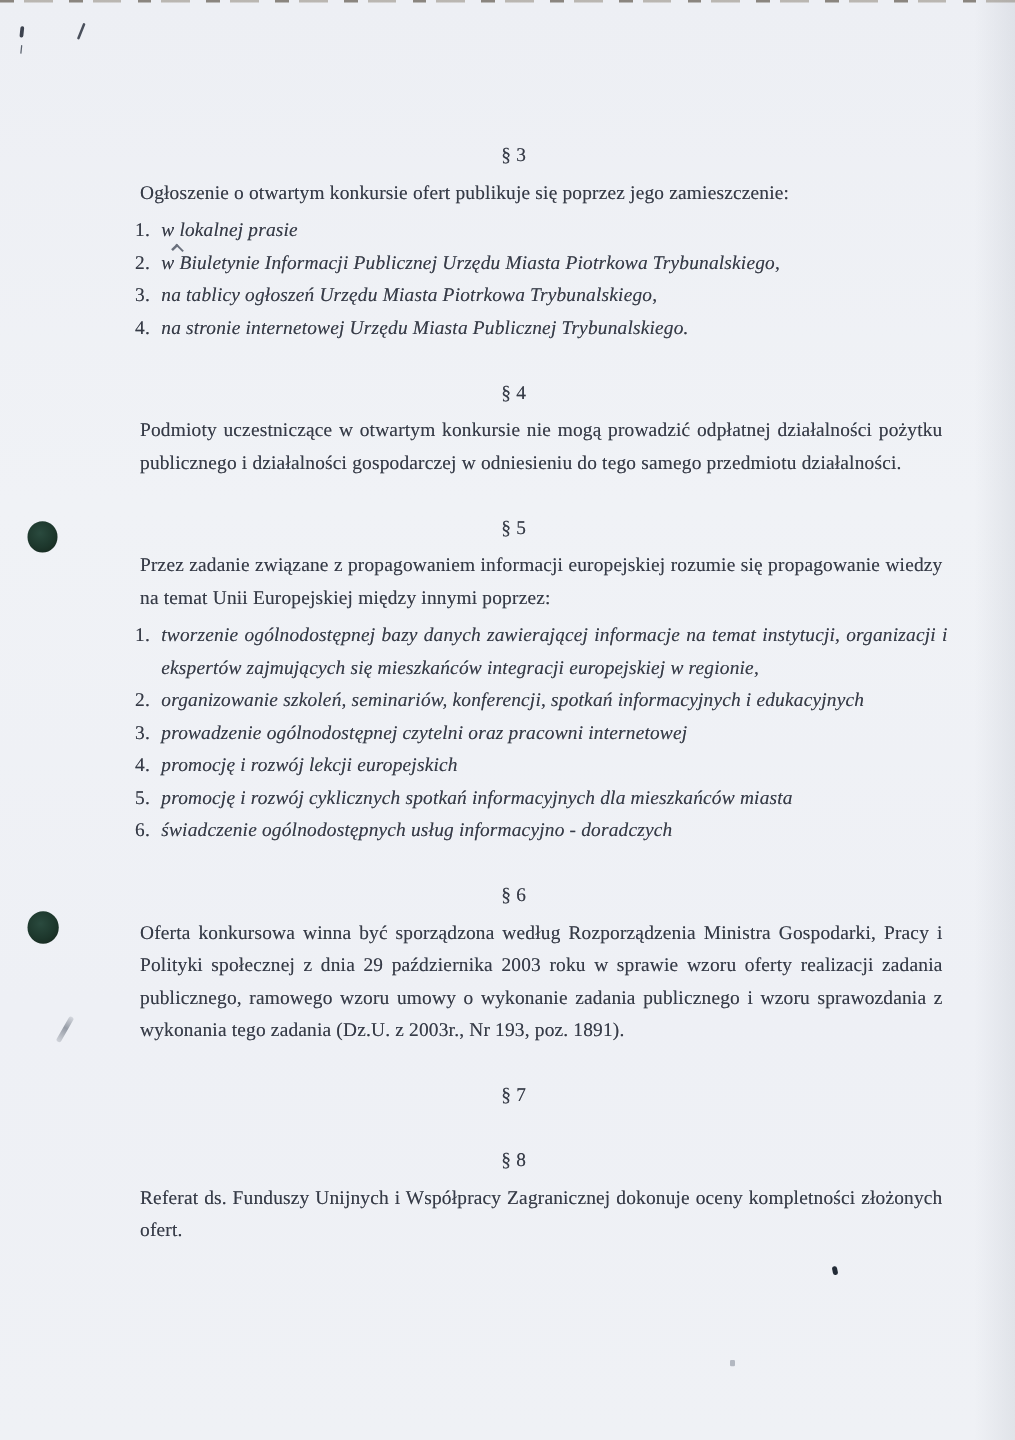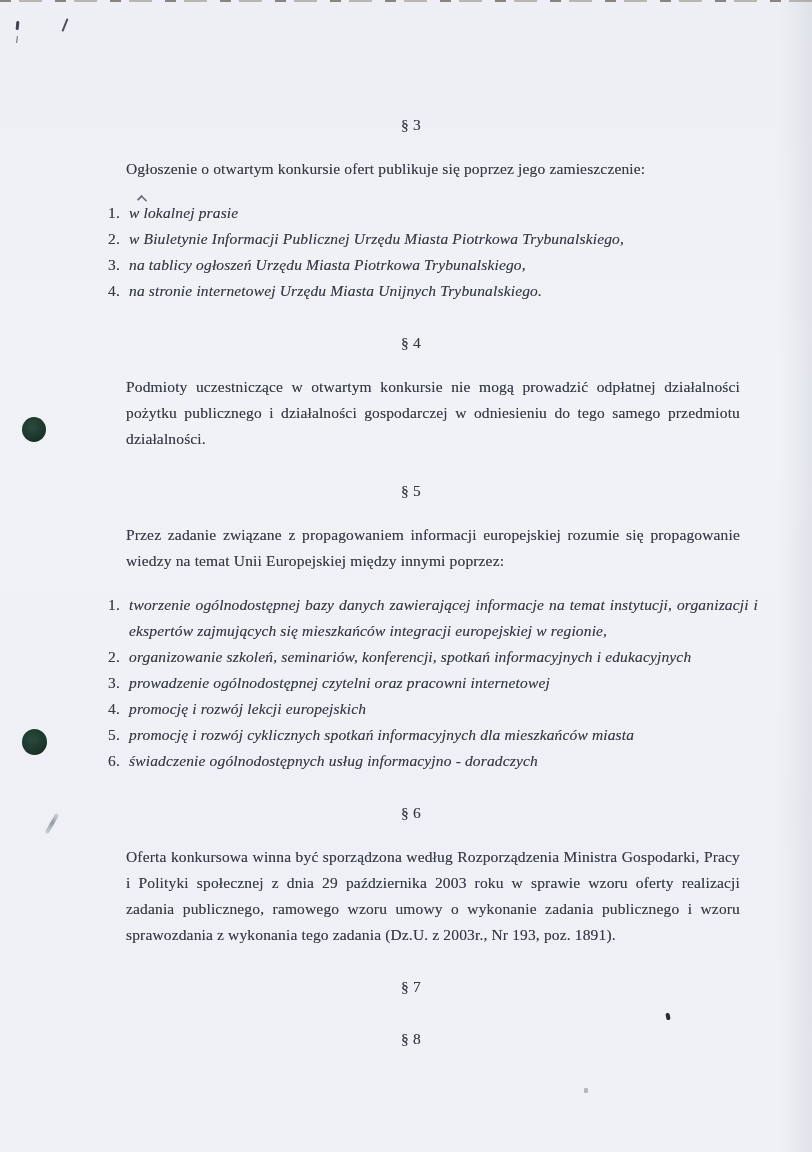--- a/index.html
+++ b/index.html
@@ -71,21 +71,21 @@
     font-size: 15.5px; line-height: 26px;
     letter-spacing: 0.15px;
     text-shadow: 0 0 0.5px rgba(54,59,71,0.55);
   }
   .doc-section { margin: 0; }
   .doc-section + .doc-section { margin-top: 26px; }
   .sec-heading {
     margin: 0; font-size: 15.5px; font-weight: normal;
     text-align: center; transform: translateX(-22px);
   }
-  .paragraph { margin: 18px; text-align: justify; }
+  .paragraph { margin: 4px; text-align: justify; }
   .num-list { margin: 0; }
   .li { display: flex; align-items: flex-start; }
   .li-num { flex: none; width: 21px; }
   .li-text { flex: 1 1 auto; text-align: justify; font-style: italic; }
 </style>
 </head>
 <body>
 
 <div class="scan-top-edge"></div>
 <div class="mark-quote"></div>
@@ -110,21 +110,21 @@
       <div class="li">
         <span class="li-num">2.</span>
         <span class="li-text">w Biuletynie Informacji Publicznej Urzędu Miasta Piotrkowa Trybunalskiego,</span>
       </div>
       <div class="li">
         <span class="li-num">3.</span>
         <span class="li-text">na tablicy ogłoszeń Urzędu Miasta Piotrkowa Trybunalskiego,</span>
       </div>
       <div class="li">
         <span class="li-num">4.</span>
-        <span class="li-text">na stronie internetowej Urzędu Miasta Unijnych Trybunalskiego.</span>
+        <span class="li-text">na stronie internetowej Urzędu Miasta Publicznej Trybunalskiego.</span>
       </div>
     </div>
   </section>
 
   <section class="doc-section">
     <h2 class="sec-heading">§ 4</h2>
     <p class="paragraph">Podmioty uczestniczące w otwartym konkursie nie mogą prowadzić odpłatnej działalności pożytku publicznego i działalności gospodarczej w odniesieniu do tego samego przedmiotu działalności.</p>
   </section>
 
   <section class="doc-section">
@@ -162,15 +162,16 @@
     <h2 class="sec-heading">§ 6</h2>
     <p class="paragraph">Oferta konkursowa winna być sporządzona według Rozporządzenia Ministra Gospodarki, Pracy i Polityki społecznej z dnia 29 października 2003 roku w sprawie wzoru oferty realizacji zadania publicznego, ramowego wzoru umowy o wykonanie zadania publicznego i wzoru sprawozdania z wykonania tego zadania (Dz.U. z 2003r., Nr 193, poz. 1891).</p>
   </section>
 
   <section class="doc-section">
     <h2 class="sec-heading">§ 7</h2>
   </section>
 
   <section class="doc-section">
     <h2 class="sec-heading">§ 8</h2>
+    <p class="paragraph">Referat ds. Funduszy Unijnych i Współpracy Zagranicznej dokonuje oceny kompletności złożonych ofert.</p>
   </section>
 
 </div>
 
 </body></html>

